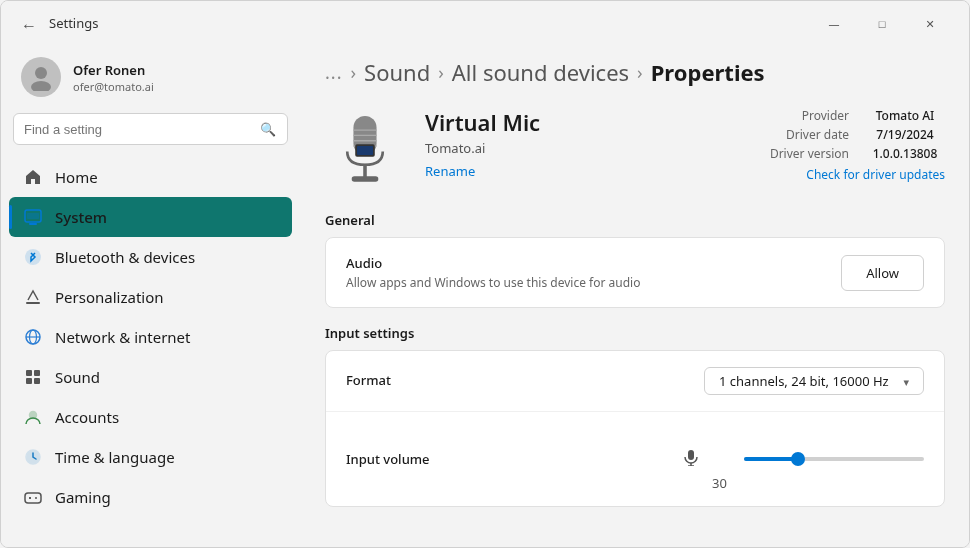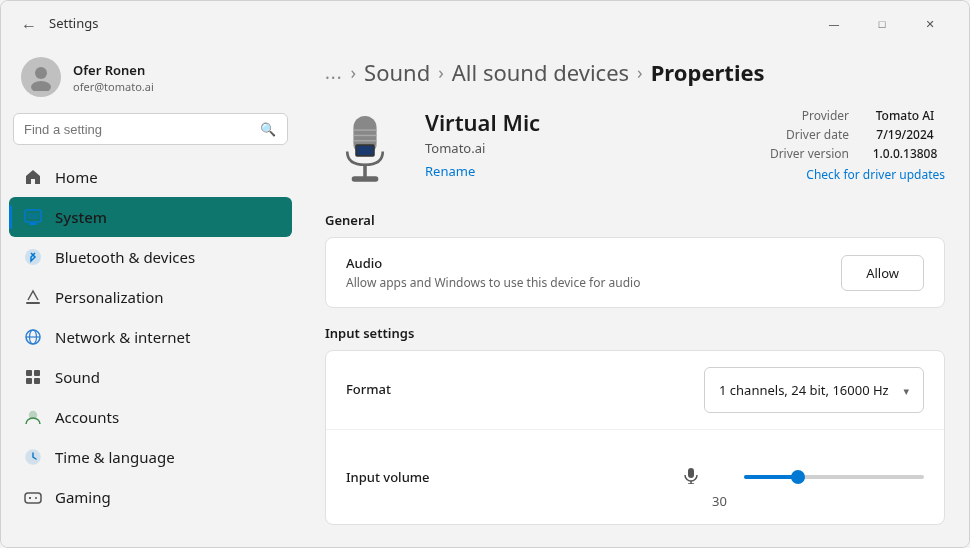--- a/index.html
+++ b/index.html
@@ -232,21 +232,21 @@
     }
 
     
     .format-select {
       display: flex;
       align-items: center;
       gap: 8px;
       background: white;
       border: 1px solid #d0d0d0;
       border-radius: 6px;
-      padding: 13px 14px;
+      padding: 4px 14px;
       font-size: 13px;
       cursor: pointer;
       color: #1a1a1a;
       min-width: 220px;
       justify-content: space-between;
     }
 
     
     .volume-row {
       display: flex;

